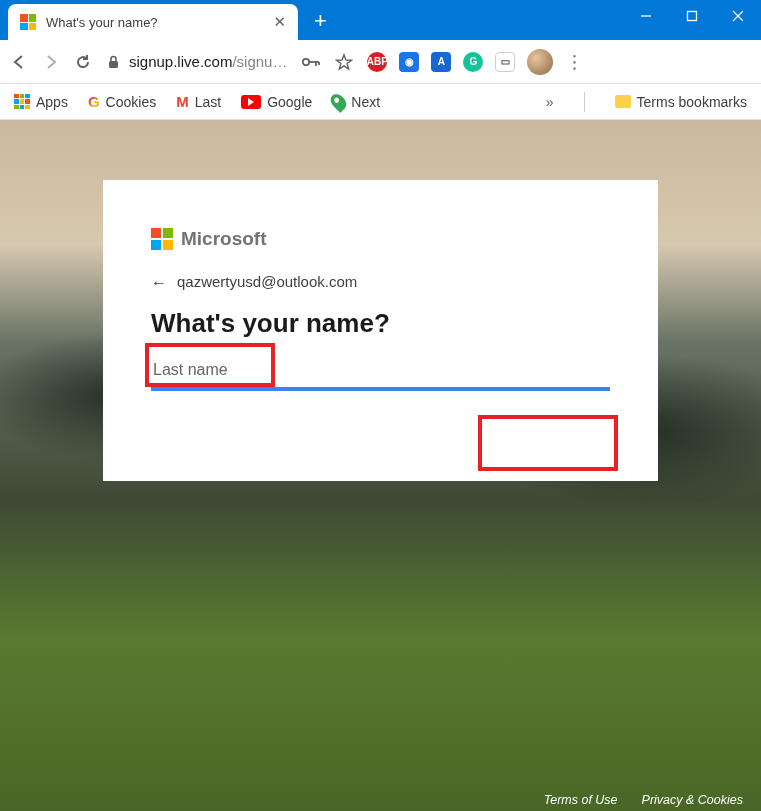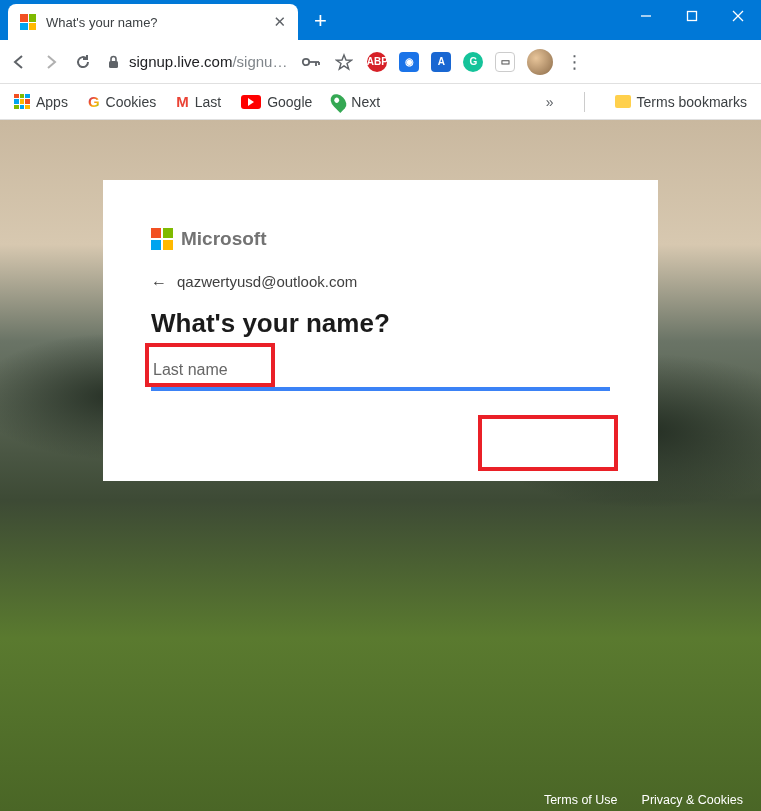--- a/index.html
+++ b/index.html
@@ -82,21 +82,21 @@
     .field.first input { border-bottom: 1px solid #0067b8; }
     .highlight-box { position:absolute; border: 4px solid #ea2027; pointer-events:none; }
     .hl-first { left:-6px; top:-10px; width:130px; height:44px; }
     .hl-last { left:-6px; top:-10px; width:130px; height:44px; }
 
     .next-wrap { display:flex; justify-content:flex-end; margin-top: 34px; position:relative; }
     .next-btn { background:#0067b8; color:#fff; border:none; width: 120px; height: 36px; font-size:15px; cursor:pointer; }
     .hl-next { position:absolute; border:4px solid #ea2027; right:-8px; top:-10px; width:140px; height:56px; pointer-events:none; }
 
     .footer-links { position:absolute; bottom:4px; right:18px; display:flex; gap:24px; font-size:12.5px; color:#fff; }
-    .footer-links span { cursor:pointer; }
+    .footer-links span { cursor:pointer;font-style:italic; }
 
     ::-webkit-scrollbar { width: 17px; }
     ::-webkit-scrollbar-track { background: #f1f1f1; }
     ::-webkit-scrollbar-thumb { background: #c1c1c1; }
     ::-webkit-scrollbar-button { background:#f1f1f1; height:17px; display:block; }
   </style>
 </head>
 <body>
 
 <div class="titlebar">

